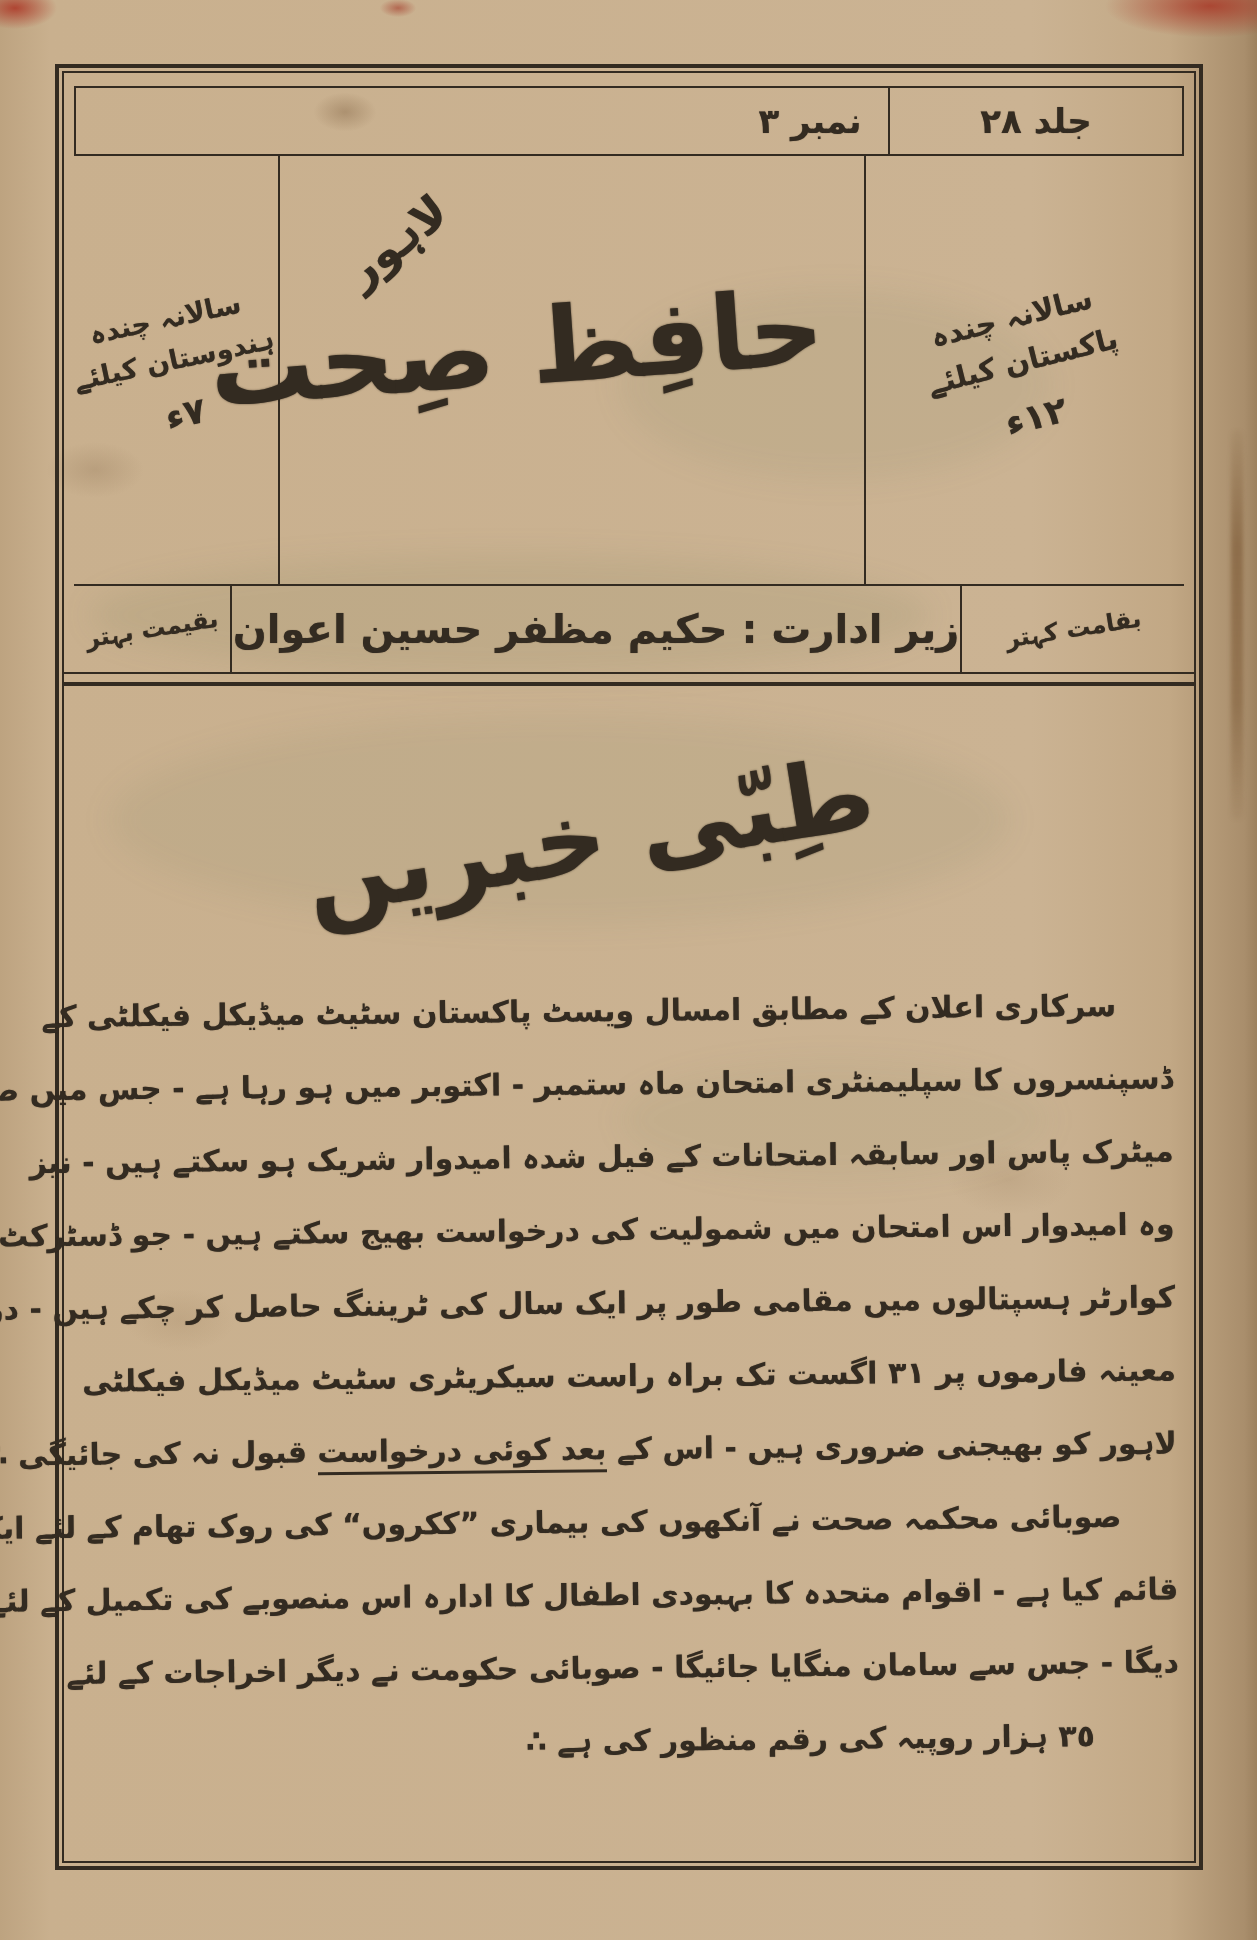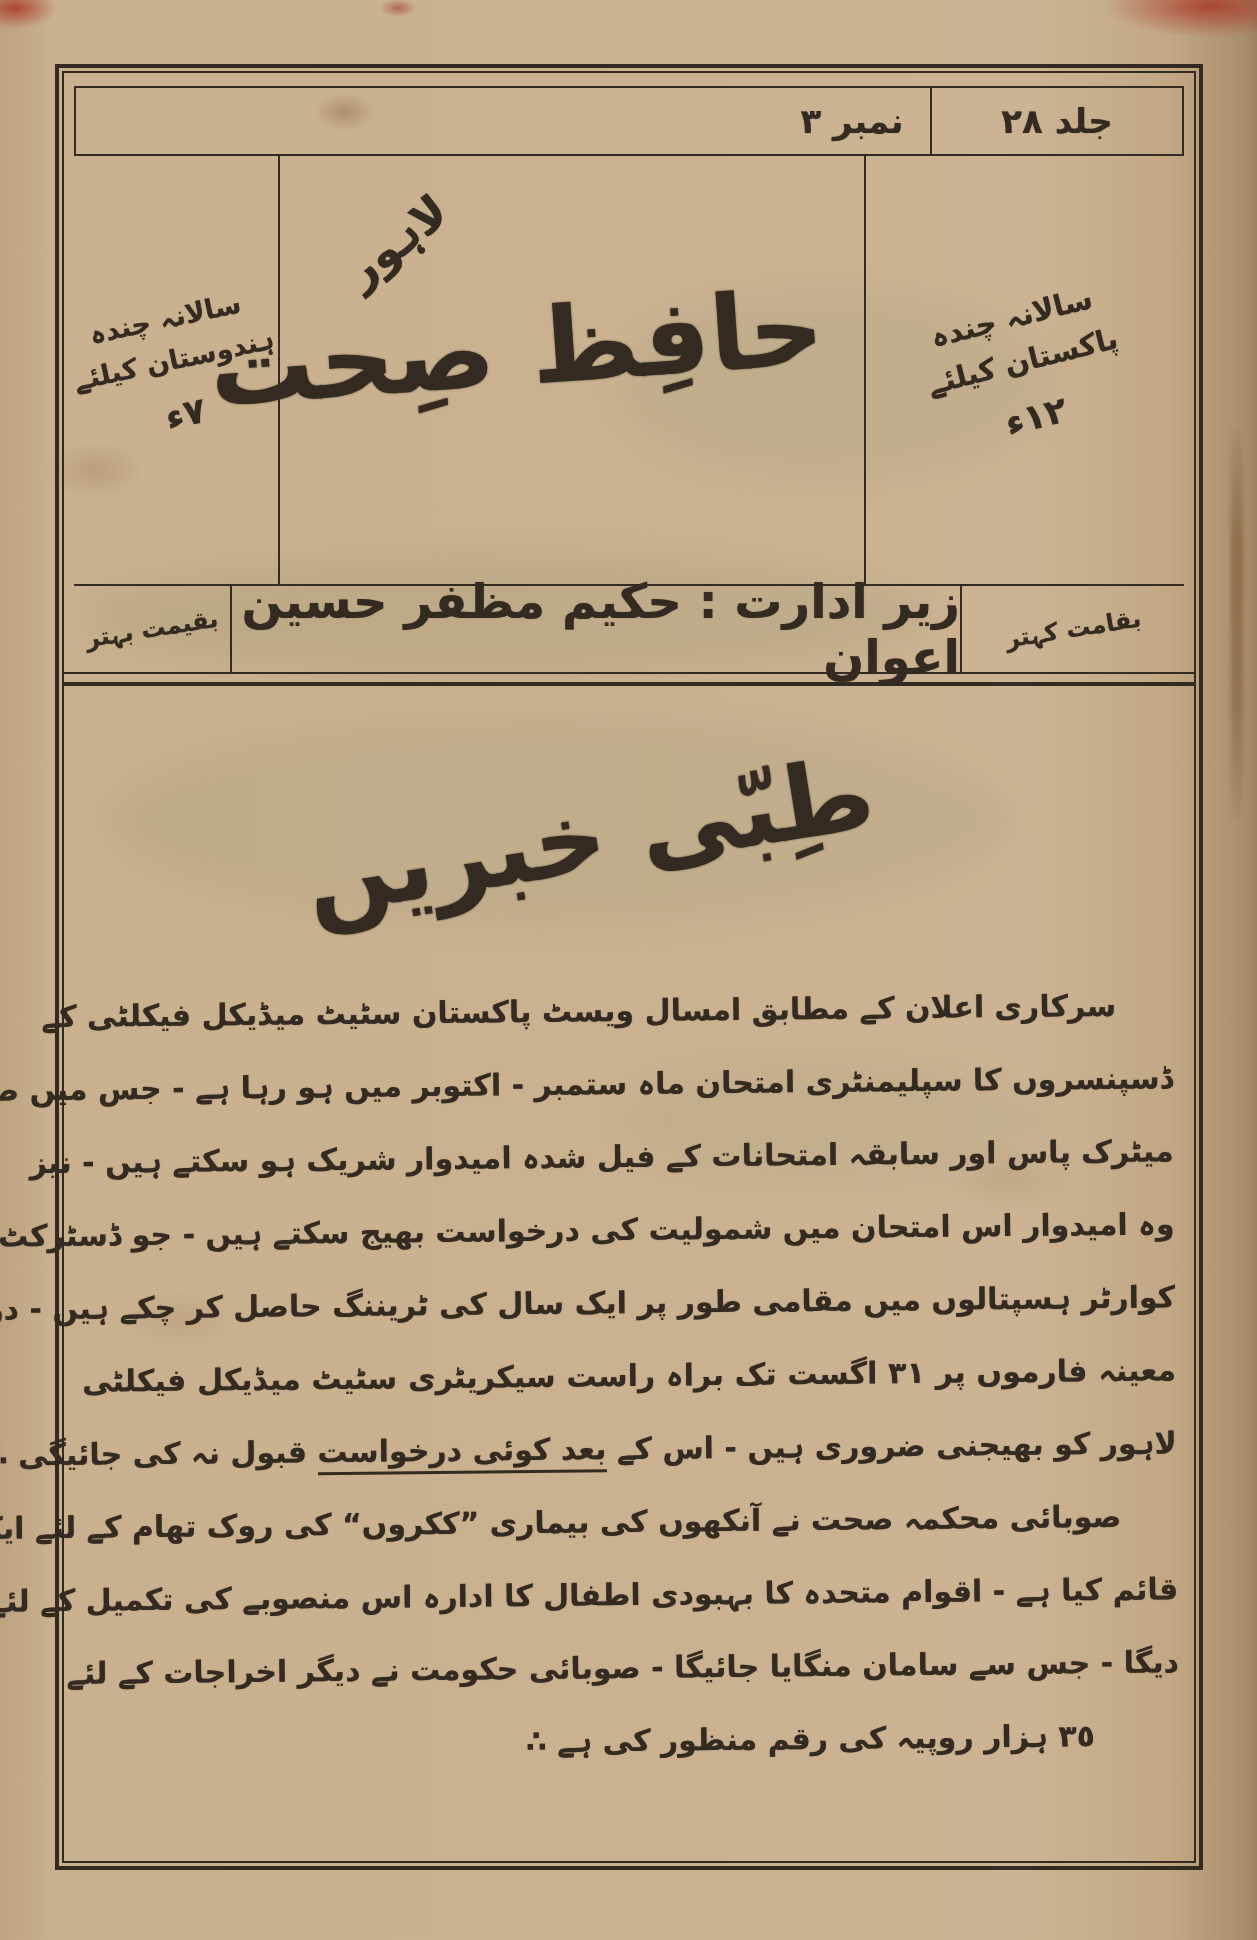--- a/index.html
+++ b/index.html
@@ -44,21 +44,21 @@
   }
 
   
   .mast-top{
     display:flex;direction:rtl;margin:13px 10px 0;border:2px solid var(--ink);
     height:66px;align-items:stretch;
   }
   .mast-top > div{display:flex;align-items:center;justify-content:center;
     font-size:34px;font-weight:bold;text-shadow:0 0 1px rgba(40,30,18,.55);}
   .mast-top > div + div{border-right:2px solid var(--ink);}
-  .cell-volume{width:250px;}
+  .cell-volume{width:292px;}
   .cell-month{flex:1;}
   .cell-number{width:156px;font-size:30px;}
 
   .mast-mid{display:flex;direction:rtl;height:428px;margin:0 10px;}
   .mast-mid > div + div{border-right:2px solid var(--ink);}
   .sub-col{display:flex;flex-direction:column;justify-content:center;align-items:center;}
   .sub-col .rot{transform:rotate(-14deg);text-align:center;font-size:29px;font-weight:bold;
     line-height:1.55;text-shadow:0 0 1px rgba(40,30,18,.5);}
   .sub-amount{font-size:36px;margin-top:6px;}
   .col-pak{width:318px;}
@@ -74,21 +74,21 @@
     position:absolute;left:58px;top:58px;font-size:46px;font-weight:bold;
     transform:rotate(-38deg);text-shadow:0 0 1px rgba(40,30,18,.6);
   }
 
   .mast-editor{display:flex;direction:rtl;height:86px;border-top:2px solid var(--ink);margin:0 10px;}
   .mast-editor > div{display:flex;align-items:center;justify-content:center;}
   .mast-editor > div + div{border-right:2px solid var(--ink);}
   .motto-right{width:222px;}
   .motto-left{width:156px;}
   .motto{font-size:24px;font-weight:bold;transform:rotate(-9deg);text-shadow:0 0 1px rgba(40,30,18,.5);}
-  .editor-center{flex:1;font-size:48px;font-weight:bold;text-shadow:0 0 1px rgba(40,30,18,.6);}
+  .editor-center{flex:1;font-size:40px;font-weight:bold;text-shadow:0 0 1px rgba(40,30,18,.6);}
 
   .heavy-rule{height:8px;margin:0;border-top:2px solid var(--ink);border-bottom:4px solid var(--ink);}
 
   
   .article{flex:1;padding:0 18px;display:flex;flex-direction:column;}
   .article-heading-wrap{height:288px;display:flex;align-items:center;justify-content:center;}
   .article-heading{
     font-size:100px;font-weight:bold;transform:rotate(-9deg) translateX(-40px);
     text-shadow:0 0 2px rgba(40,30,18,.75);white-space:nowrap;
   }

